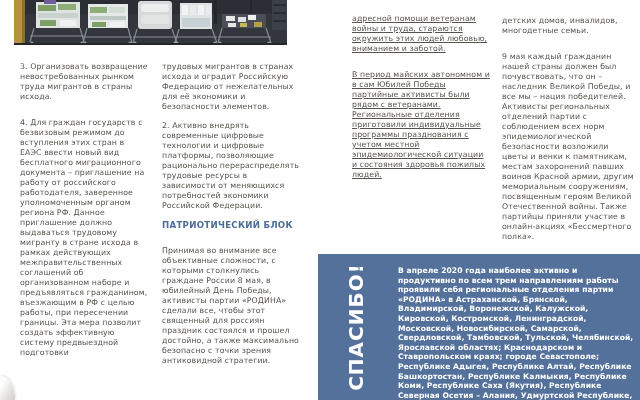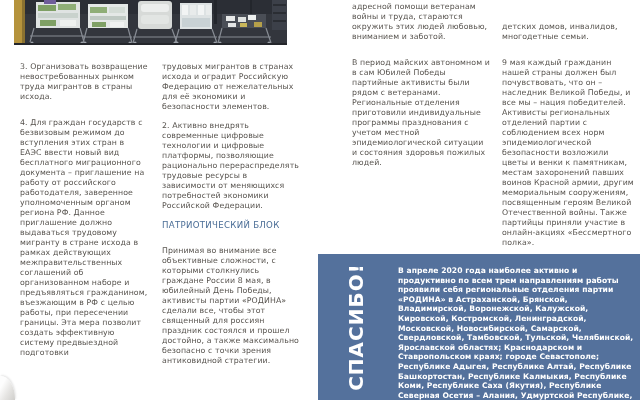--- a/index.html
+++ b/index.html
@@ -18,25 +18,25 @@
     position:absolute;
     font-size:7.8px;
     line-height:10px;
     color:#56524d;
     letter-spacing:0.1px;
   }
   .col p { margin-bottom:9px; }
   .col p:last-child { margin-bottom:0;margin-top:16px; }
   #col1 { left:20px;  top:62px; width:128px; }
   #col2 { left:162px; top:62px; width:137px; }
-  #col3 { left:352px; top:2px; width:138px; }
-  #col4 { left:502px; top:22px; width:134px; }
+  #col3 { left:352px; top:14px; width:138px;text-decoration:underline; }
+  #col4 { left:502px; top:16px; width:134px; }
   .section-heading {
     color:#4a6d96;
-    font-weight:normal;
+    font-weight:bold;
     font-size:8.6px;
     letter-spacing:0.3px;
     margin:5px 0 14px 0;
   }
   .thanks-box {
     position:absolute; left:318px; top:254px; width:322px; height:146px;
     background:#54719c;
   }
   .thanks-vertical {
     position:absolute; left:8px; top:0; width:60px; height:146px;

